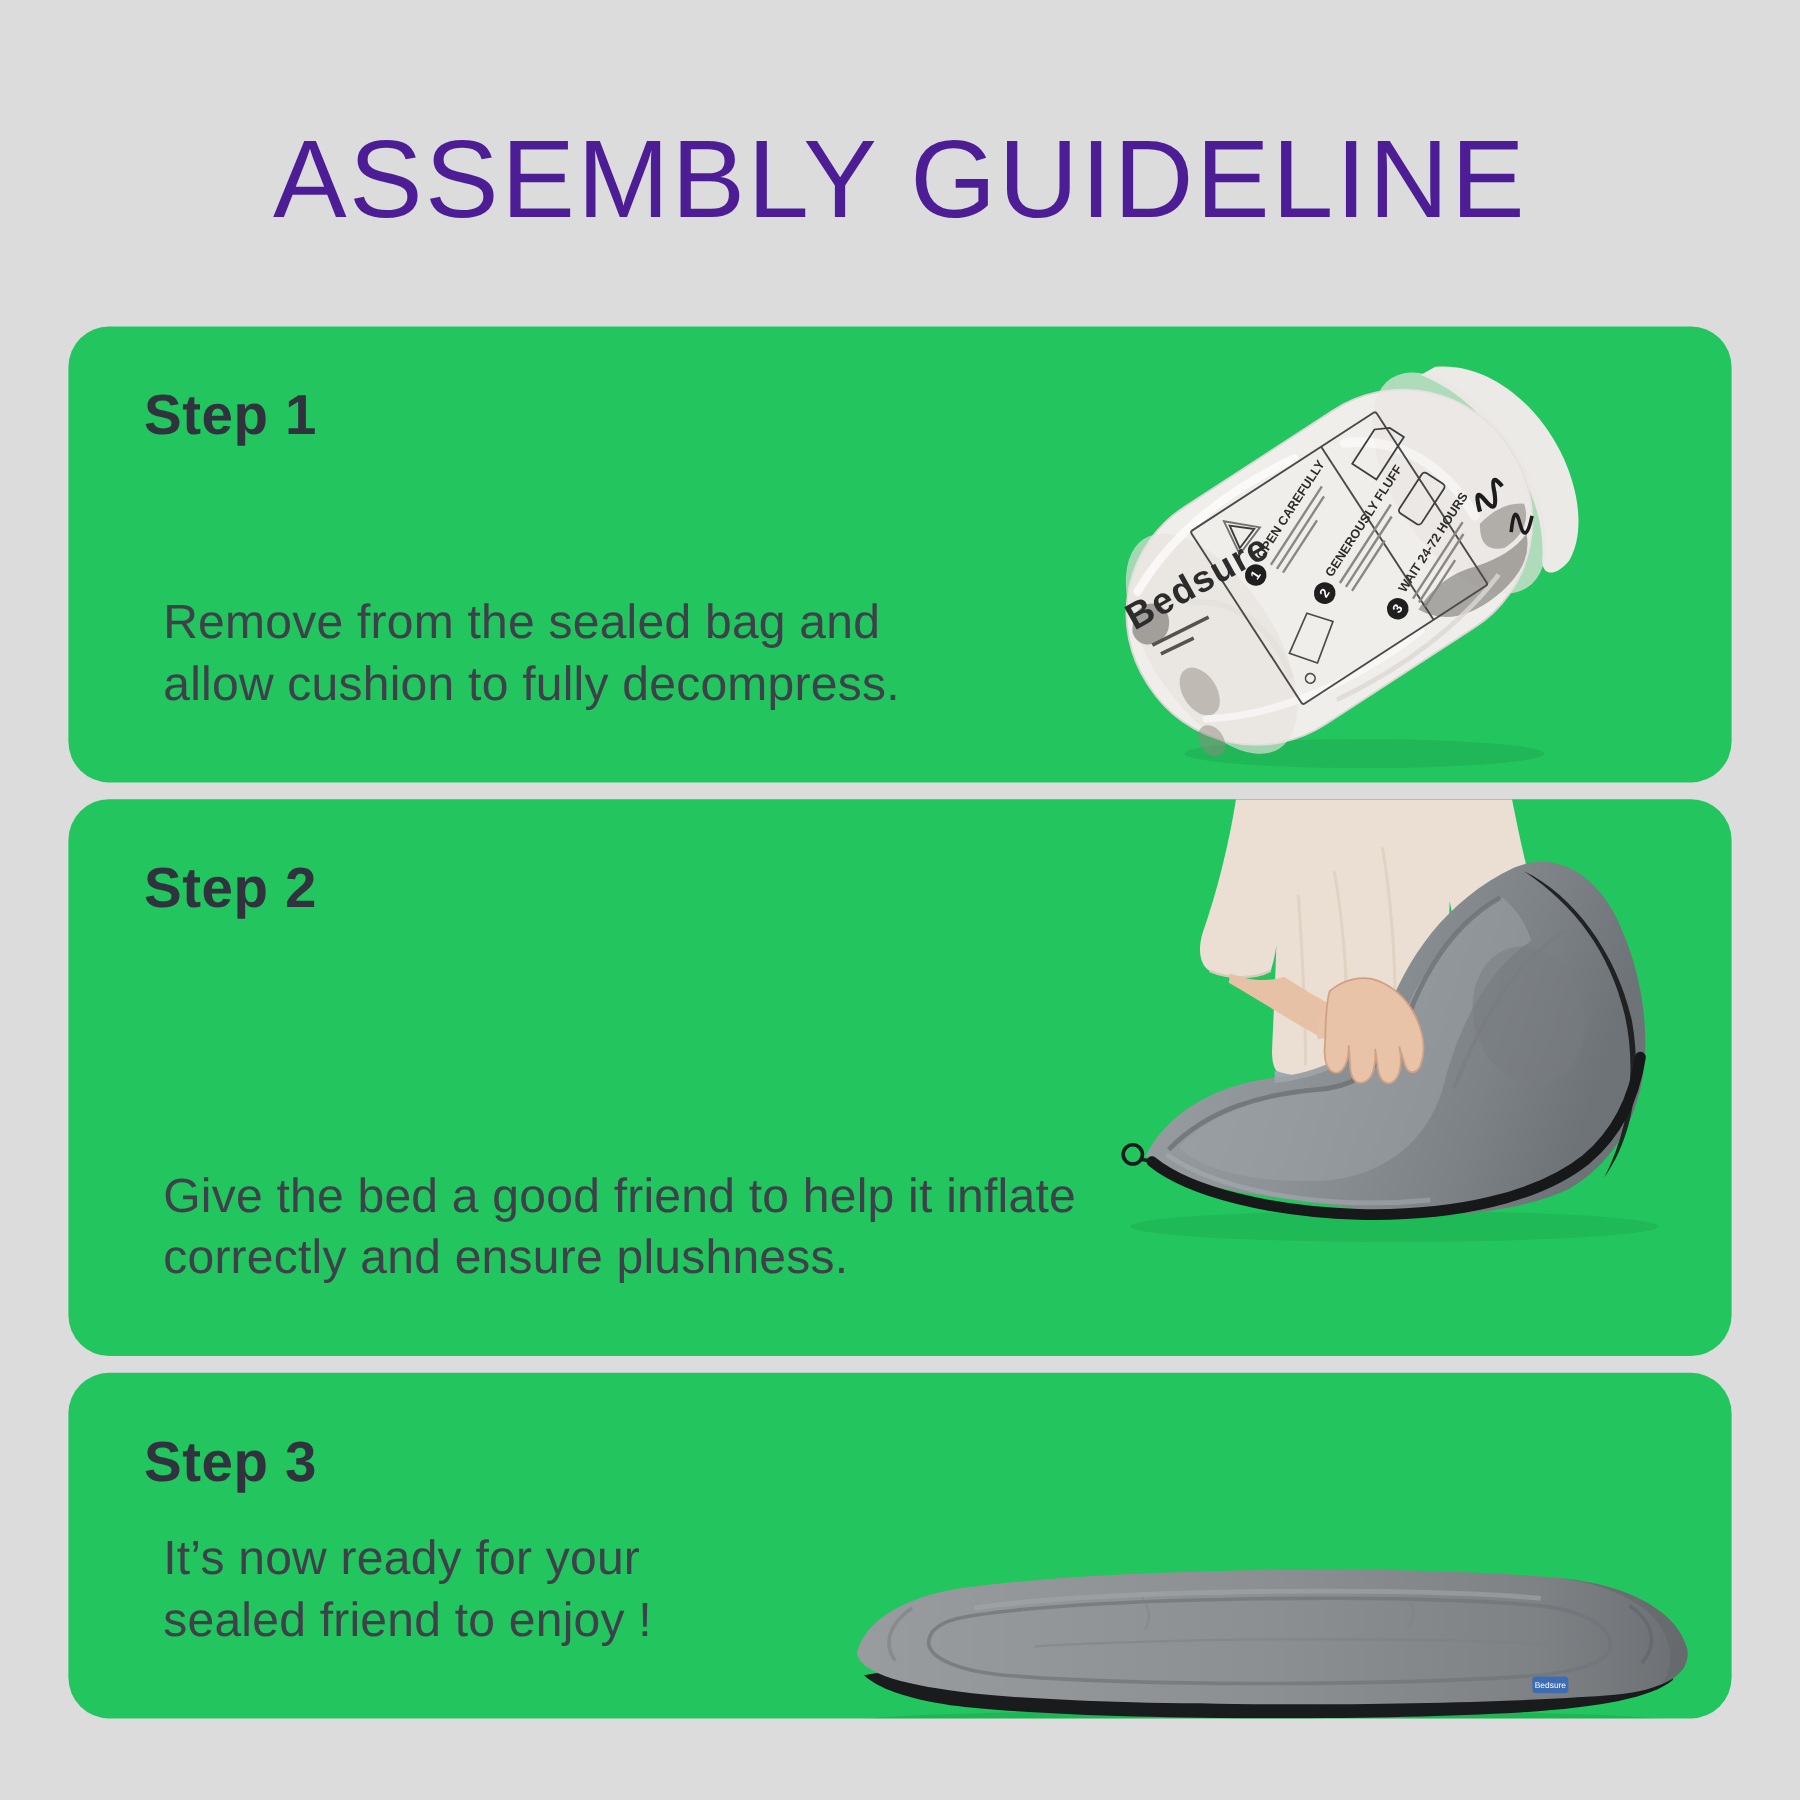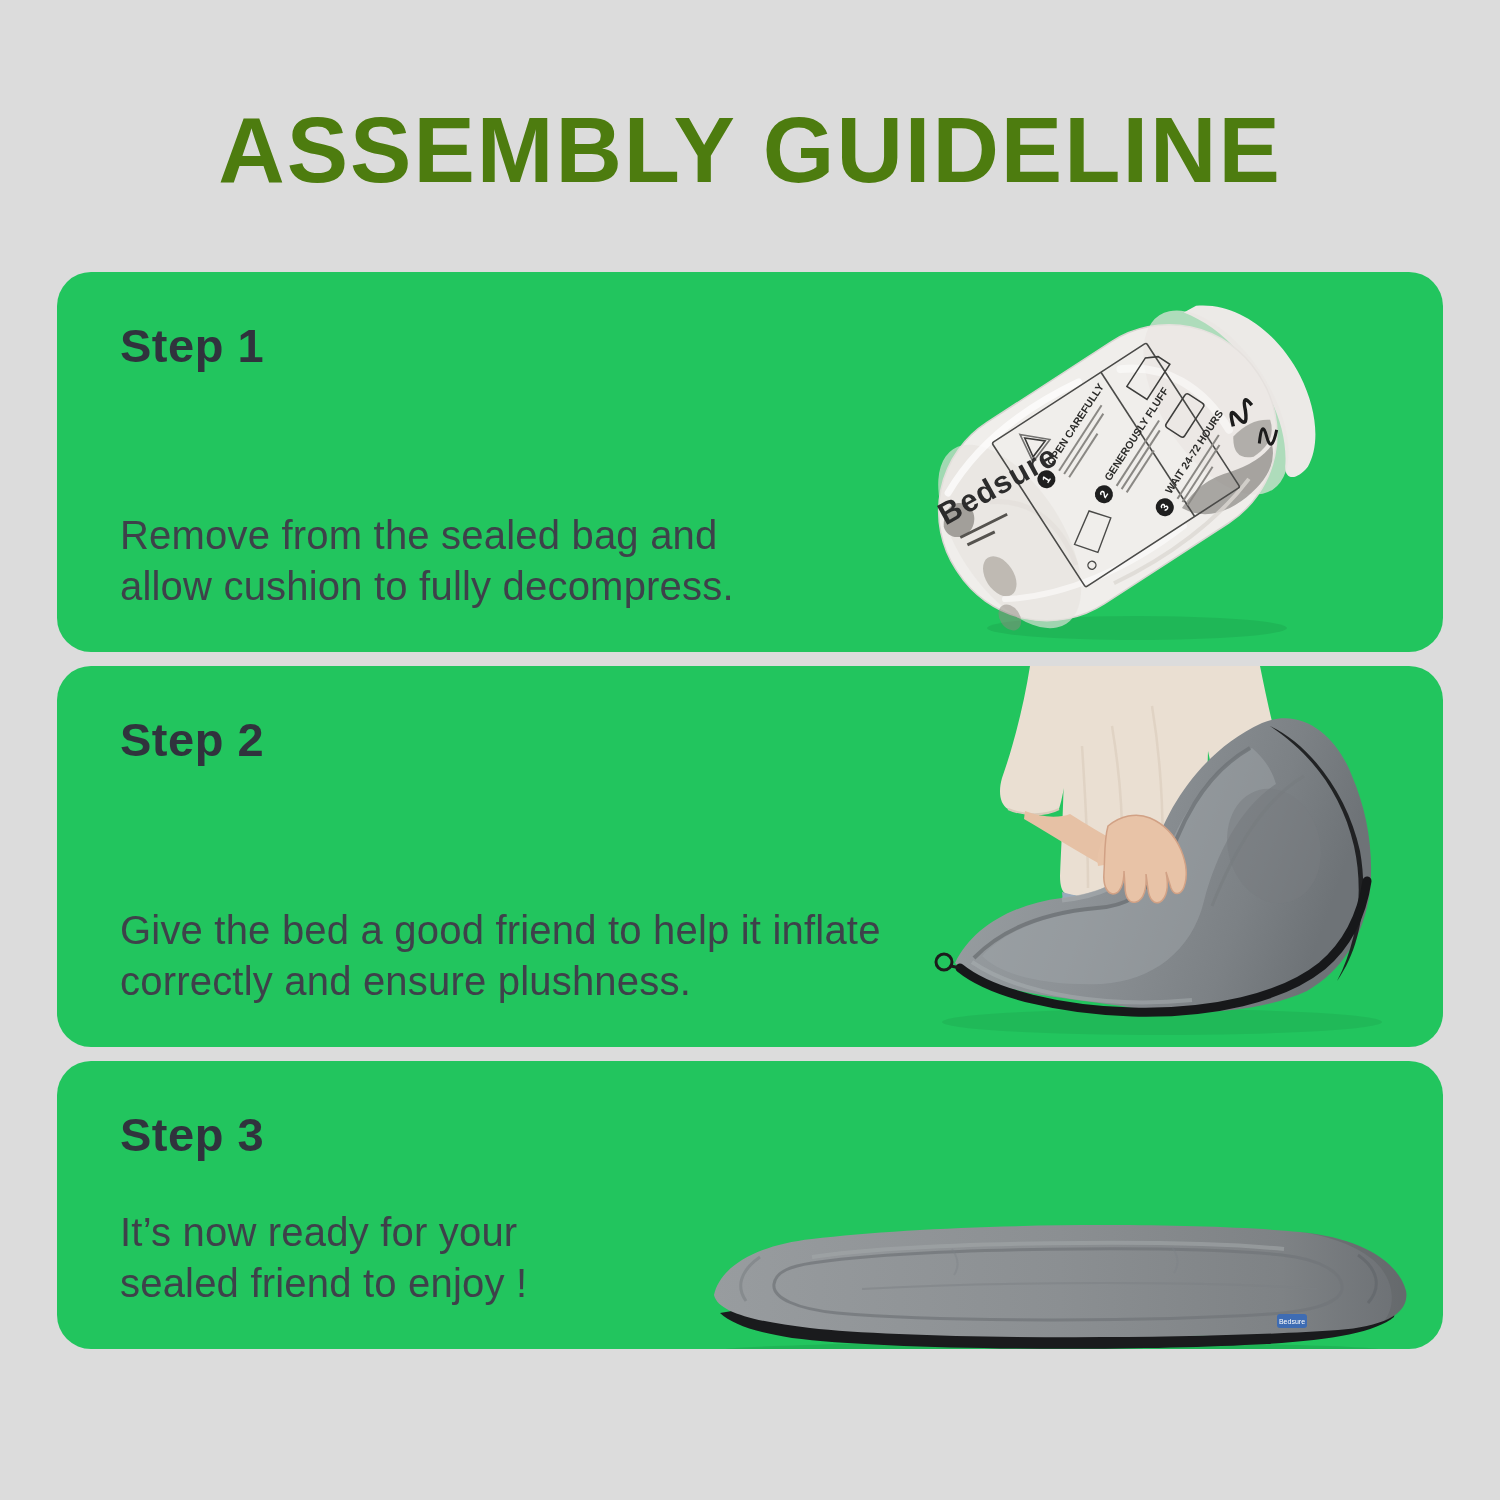--- a/index.html
+++ b/index.html
@@ -6,45 +6,45 @@
   body{
     width:1500px;height:1500px;
     background:#dcdcdc;
     font-family:"Liberation Sans", sans-serif;
     overflow:hidden;
   }
   .page{position:relative;width:1500px;height:1500px;}
   .page-title{
     margin:0;padding-top:104px;
     text-align:center;
-    font-size:92px;font-weight:700;letter-spacing:2px;
-    color:#4d7c0f;line-height:1;
+    font-size:92px;font-weight:400;letter-spacing:2px;
+    color:#4c1d95;line-height:1;
   }
   .cards{
     position:absolute;left:57px;right:57px;top:272px;
     display:flex;flex-direction:column;gap:14px;
   }
   .card{
     position:relative;background:#22c55e;border-radius:34px;
     overflow:hidden;
   }
   .card-1{height:380px}
-  .card-2{height:381px}
+  .card-2{height:464px}
   .card-3{height:288px}
   .card-text{
     position:absolute;left:63px;top:0;bottom:0;z-index:2;
     padding:46px 0 40px;
     display:flex;flex-direction:column;justify-content:space-between;
     max-width:800px;
   }
   .step-heading{
     margin:0;font-size:47px;font-weight:700;color:#30333d;letter-spacing:.5px;
   }
   .step-desc{
-    margin:0;font-size:40px;font-weight:400;color:#3e414a;
+    margin:16px;font-size:40px;font-weight:400;color:#3e414a;
     line-height:1.28;letter-spacing:.2px;white-space:pre-line;
   }
   .card-image{position:absolute;z-index:1;}
   .img-1{left:840px;top:8px;width:470px;height:368px;}
   .img-2{left:855px;top:0;width:475px;height:381px;}
   .img-3{left:595px;top:138px;width:790px;height:240px;}
   svg{display:block;}
 </style>
 </head>
 <body>

